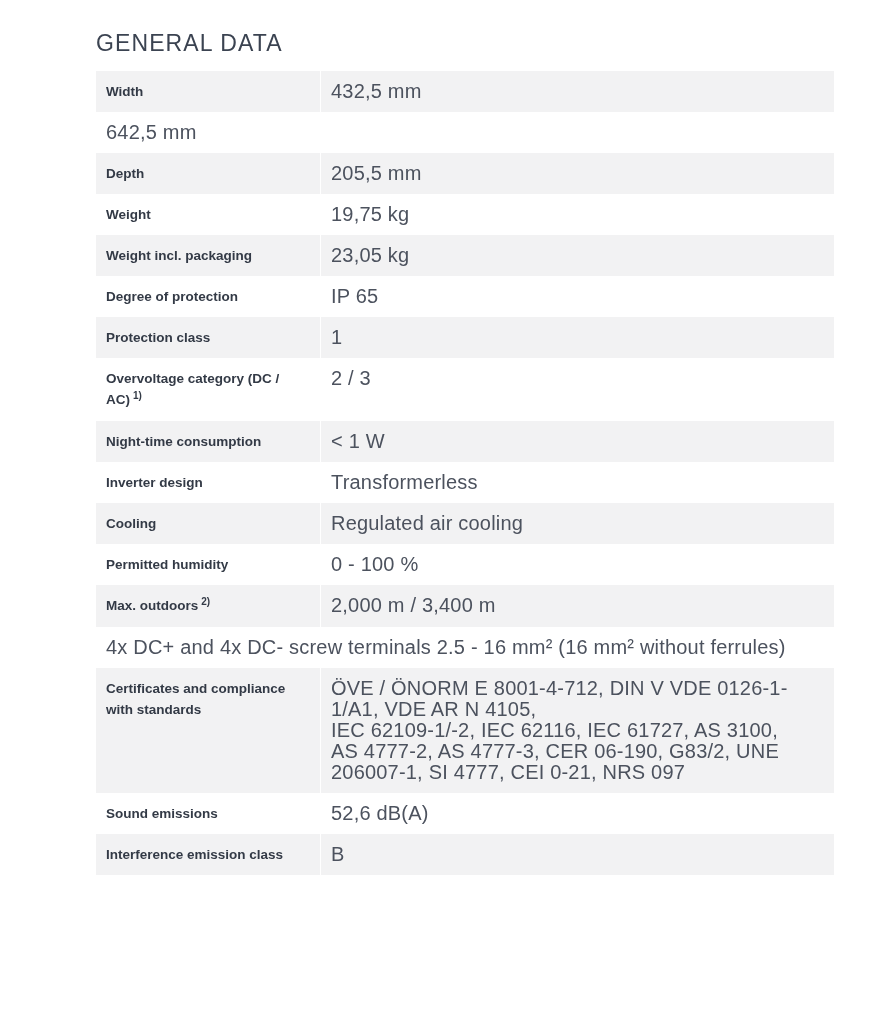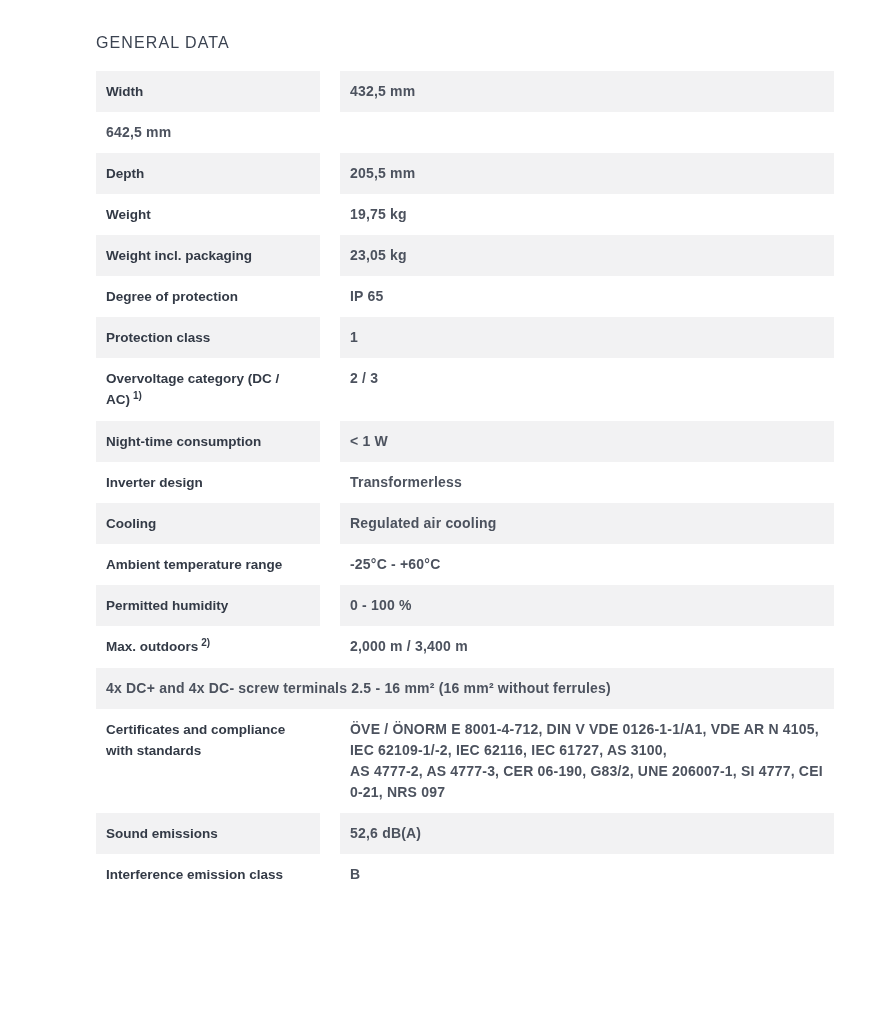--- a/index.html
+++ b/index.html
@@ -6,55 +6,55 @@
   html, body {
     background: #ffffff;
     font-family: "Liberation Sans", sans-serif;
   }
   body {
     width: 877px;
     min-height: 1024px;
     padding: 31px 43px 27px 96px;
   }
   .page-title {
-    font-size: 16px;
+    font-size: 23px;
     font-weight: 400;
     letter-spacing: 1.1px;
     color: #3b4351;
     line-height: 24px;
     margin-bottom: 16px;
   }
   .spec-table {
     width: 738px;
     display: flex;
     flex-direction: column;
   }
   .spec-row {
     display: flex;
-    gap: 20px;
+    gap: 1px;
     align-items: stretch;
     justify-content: flex-end;
   }
   .spec-row:nth-child(odd) .cell { background: #f2f2f3; }
   .spec-row:nth-child(even) .cell { background: #ffffff; }
   .cell {
     padding: 10px;
     line-height: 21px;
   }
   .cell-label {
     width: 224px;
     flex: 0 0 224px;
     font-size: 13.5px;
     font-weight: 700;
     color: #333a46;
   }
   .cell-value {
     flex: 1 1 auto;
-    font-size: 14px;
-    font-weight: 700;
+    font-size: 20px;
+    font-weight: 400;
     color: #4c525e;
     letter-spacing: 0.2px;
     white-space: pre-line;
   }
   .cell-label sup {
     font-size: 10px;
     font-weight: 700;
     vertical-align: baseline;
     position: relative;
     top: -5px;
@@ -116,24 +116,20 @@
     <div class="cell cell-label">Inverter design</div>
     <div class="cell cell-value">Transformerless</div>
   </div>
 
   <div class="spec-row">
     <div class="cell cell-label">Cooling</div>
     <div class="cell cell-value">Regulated air cooling</div>
   </div>
 
 
-  <div class="spec-row">
-    <div class="cell cell-label">Ambient temperature range</div>
-    <div class="cell cell-value">-25°C - +60°C</div>
-  </div>
 
   <div class="spec-row">
     <div class="cell cell-label">Permitted humidity</div>
     <div class="cell cell-value">0 - 100 %</div>
   </div>
 
   <div class="spec-row">
     <div class="cell cell-label"><span>Max. outdoors</span><sup>2)</sup></div>
     <div class="cell cell-value">2,000 m / 3,400 m</div>
   </div>

